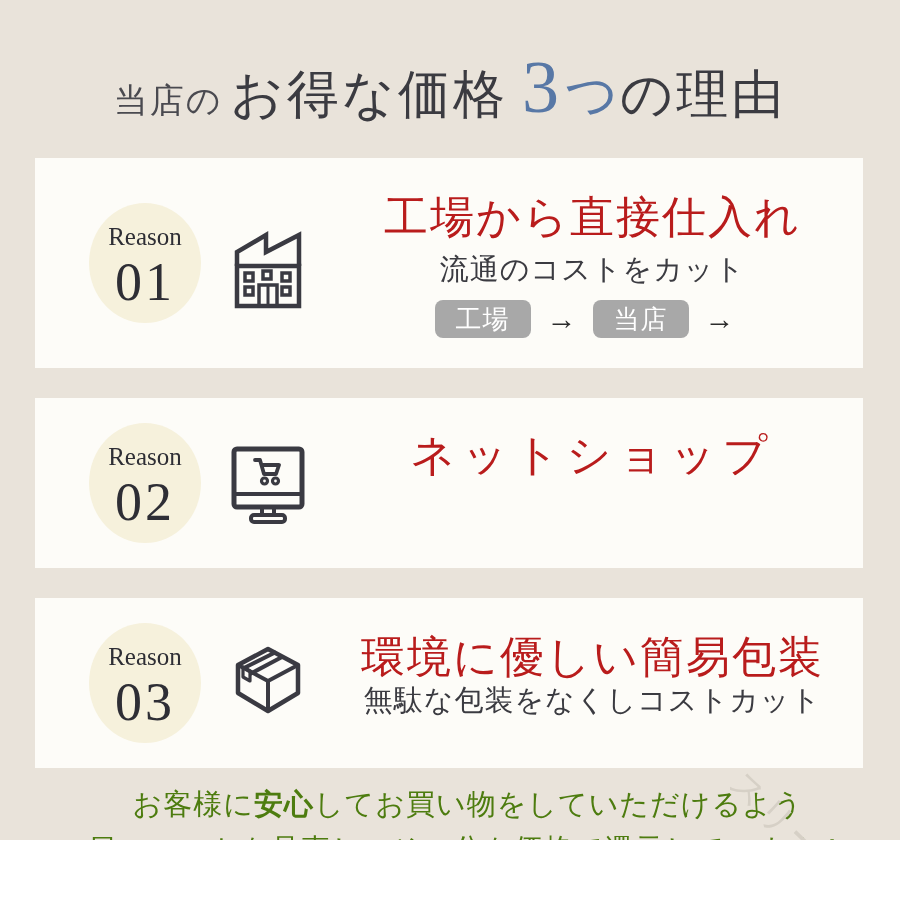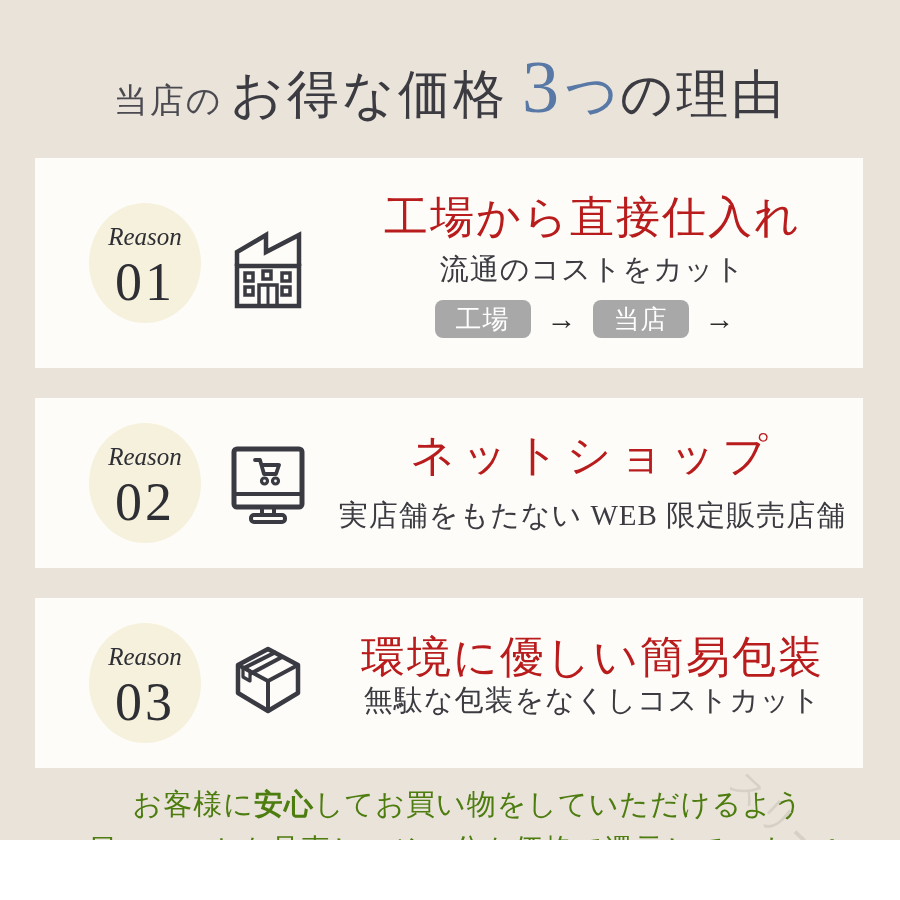--- a/index.html
+++ b/index.html
@@ -29,21 +29,21 @@
   }
   .card1{top:158px;height:210px;}
   .card2{top:398px;height:170px;}
   .card3{top:598px;height:170px;}
   .badge{
     position:absolute;left:54px;top:50%;transform:translateY(-50%);
     width:112px;height:120px;border-radius:50%;
     background:#f6f1dc;text-align:center;
   }
   .badge-label{
-    font-style:italic;font-size:25px;color:#2e2e35;
+    font-size:25px;color:#2e2e35;
     margin-top:21px;line-height:1;
   }
   .badge-number{
     font-size:54px;color:#2e2e35;letter-spacing:3px;
     margin-top:6px;line-height:1;
   }
   .icon{
     position:absolute;left:183px;top:50%;transform:translateY(-50%);
     width:100px;height:100px;display:block;
   }
@@ -149,21 +149,20 @@
         <line x1="16" y1="61" x2="84" y2="61" stroke-width="4"></line>
         <rect x="44" y="74" width="12" height="8" stroke-width="4"></rect>
         <rect x="33" y="82" width="34" height="7" rx="3" stroke-width="4"></rect>
         <path d="M37 27 h5 l4 14 h12 l3 -9 h-17" stroke-width="3.8" stroke-linejoin="round" stroke-linecap="round"></path>
         <circle cx="46.5" cy="48" r="3" stroke-width="3.2"></circle>
         <circle cx="57.5" cy="48" r="3" stroke-width="3.2"></circle>
       </svg>
     </span>
     <div class="card-copy">
       <div class="heading">ネットショップ</div>
-      <div class="subheading">実店舗をもたない WEB 限定販売店舗</div>
     </div>
   </section>
 
   <section class="card card3">
     <div class="badge">
       <div class="badge-label">Reason</div>
       <div class="badge-number">03</div>
     </div>
     <span class="icon">
       <svg viewBox="0 0 100 100" width="100" height="100" fill="none" stroke="#3a3a42" stroke-linejoin="round">

